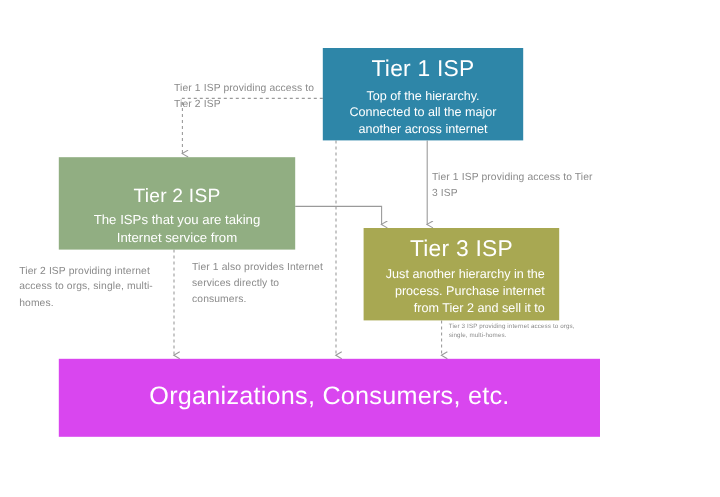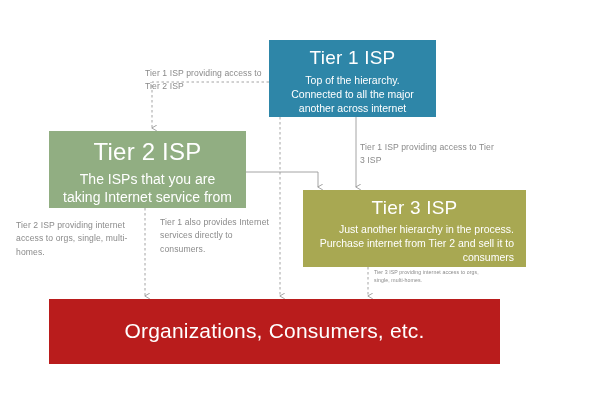--- a/index.html
+++ b/index.html
@@ -54,37 +54,37 @@
   }
   #tier1 .title { font-size: 19px; margin-top: 1px; }
   #tier1 .desc { font-size: 10.5px; text-align: center; margin-top: 4px; }
 
   
   #tier2 {
     left: 49px; top: 131px;
     width: 197px; height: 77px;
     background: #91AE82;
   }
-  #tier2 .title { font-size: 24px; margin-top: 1px; }
-  #tier2 .desc { font-size: 14px; text-align: center; margin-top: 4px; }
+  #tier2 .title { font-size: 16px; margin-top: 18px; }
+  #tier2 .desc { font-size: 11px; text-align: center; margin-top: 4px; }
 
   
   #tier3 {
     left: 303px; top: 190px;
-    width: 223px; height: 77px;
+    width: 163px; height: 77px;
     background: #A8A852;
   }
   #tier3 .title { font-size: 19px; margin-top: 1px; }
   #tier3 .desc { font-size: 10.5px; text-align: right; margin-top: 3px; }
 
   
   #consumers {
     left: 49px; top: 299px;
     width: 451px; height: 65px;
-    background: #b91c1c;
+    background: #d946ef;
     display: flex;
     align-items: center;
     justify-content: center;
     padding: 0;
   }
   #consumers .title { font-size: 21px; }
 
   
   .caption {
     position: absolute;

